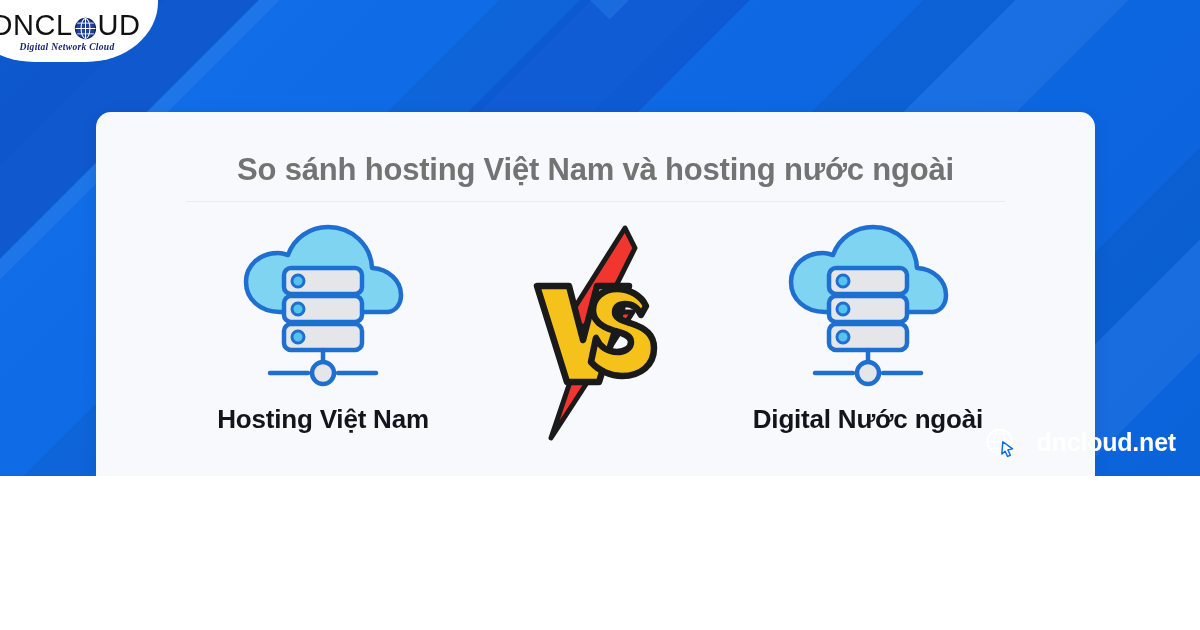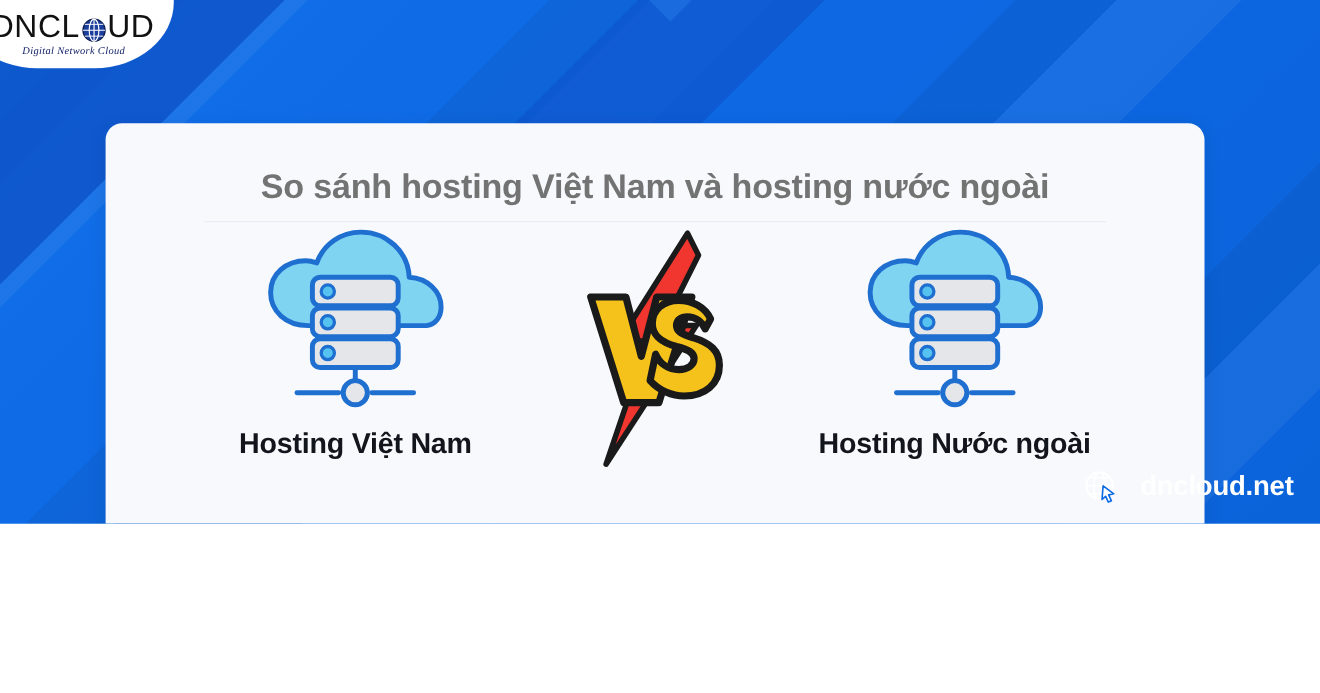--- a/index.html
+++ b/index.html
@@ -56,21 +56,21 @@
   }
   .logo-word {
     display:flex; align-items:center;
     font-size:29px; font-weight:400; letter-spacing:.5px;
     color:#111111; line-height:1;
     margin-left:12px;
   }
   .logo-globe { display:inline-block; width:23px; height:23px; margin:0 1px; position:relative; top:2px; }
   .logo-tag {
     font-family:"Liberation Serif", serif;
-    font-style:italic; font-size:9.5px; font-weight:400;
+    font-style:italic; font-size:9.5px; font-weight:700;
     color:#16246b; letter-spacing:.3px; margin-top:2px; margin-left:14px;
   }
 
   
   .card {
     position:absolute; left:96px; top:112px;
     width:999px; height:405px;
     background:#f7f9fc;
     border-radius:15px;
     z-index:4;
@@ -82,21 +82,21 @@
     font-size:31px; font-weight:700; color:#737373;
     letter-spacing:-.2px;
   }
   .card-divider {
     position:absolute; left:90px; right:90px; top:89px;
     height:1px; background:#e6ecf4;
   }
 
   
   .cols {
-    position:absolute; left:0; right:0; top:92px;
+    position:absolute; left:0; right:0; top:108px;
     display:flex; align-items:flex-start; justify-content:center;
     padding:0 29px;
   }
   .col { width:400px; display:flex; flex-direction:column; align-items:center; }
   .col-icon { width:190px; height:170px; }
   .col-label {
     margin-top:14px;
     font-size:26px; font-weight:700; color:#13151c;
     letter-spacing:-.2px; text-align:center;
   }
@@ -213,21 +213,21 @@
               <circle cx="70" cy="117" r="6" fill="#55c2ef" stroke="#1f6fd0" stroke-width="3"></circle>
             </g>
             <g stroke="#1f6fd0" stroke-width="4.5" stroke-linecap="round" fill="none">
               <line x1="95" y1="130" x2="95" y2="146"></line>
               <line x1="42" y1="153" x2="80" y2="153"></line>
               <line x1="110" y1="153" x2="148" y2="153"></line>
             </g>
             <circle cx="95" cy="153" r="11" fill="#e4e6e9" stroke="#1f6fd0" stroke-width="4.5"></circle>
           </svg>
         </span>
-        <div class="col-label">Hosting Nước ngoài</div>
+        <div class="col-label">Digital Nước ngoài</div>
       </div>
 
     </div>
   </div>
 
   <div class="footer">
     <span class="footer-globe">
       <svg viewBox="0 0 32 32" width="31" height="31">
         <circle cx="15" cy="15" r="12.4" fill="none" stroke="#ffffff" stroke-width="1.9"></circle>
         <ellipse cx="15" cy="15" rx="5.6" ry="12.4" fill="none" stroke="#ffffff" stroke-width="1.6"></ellipse>

